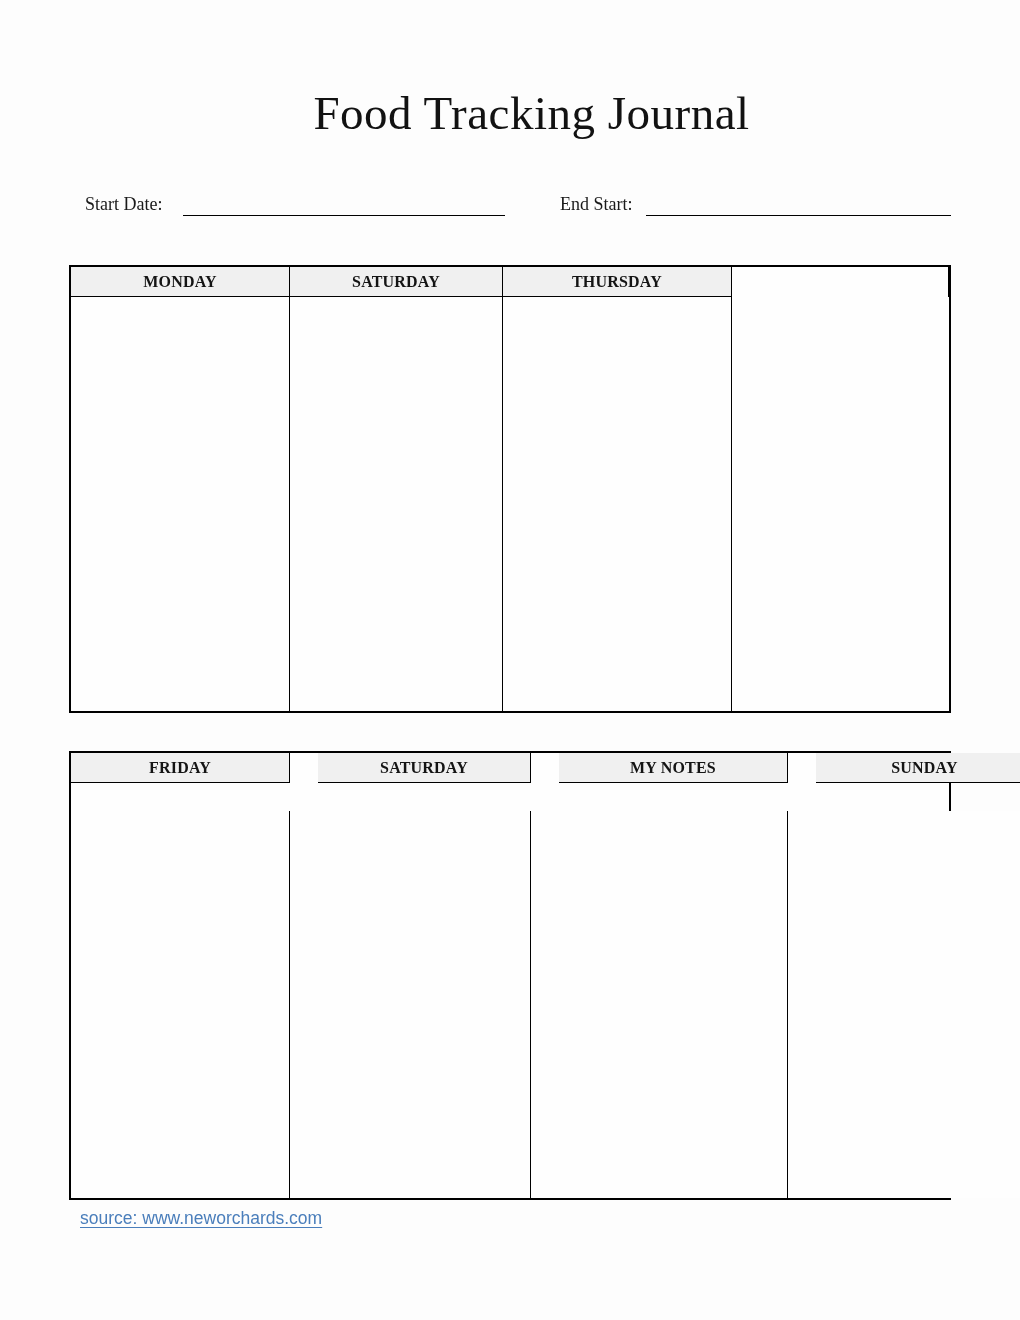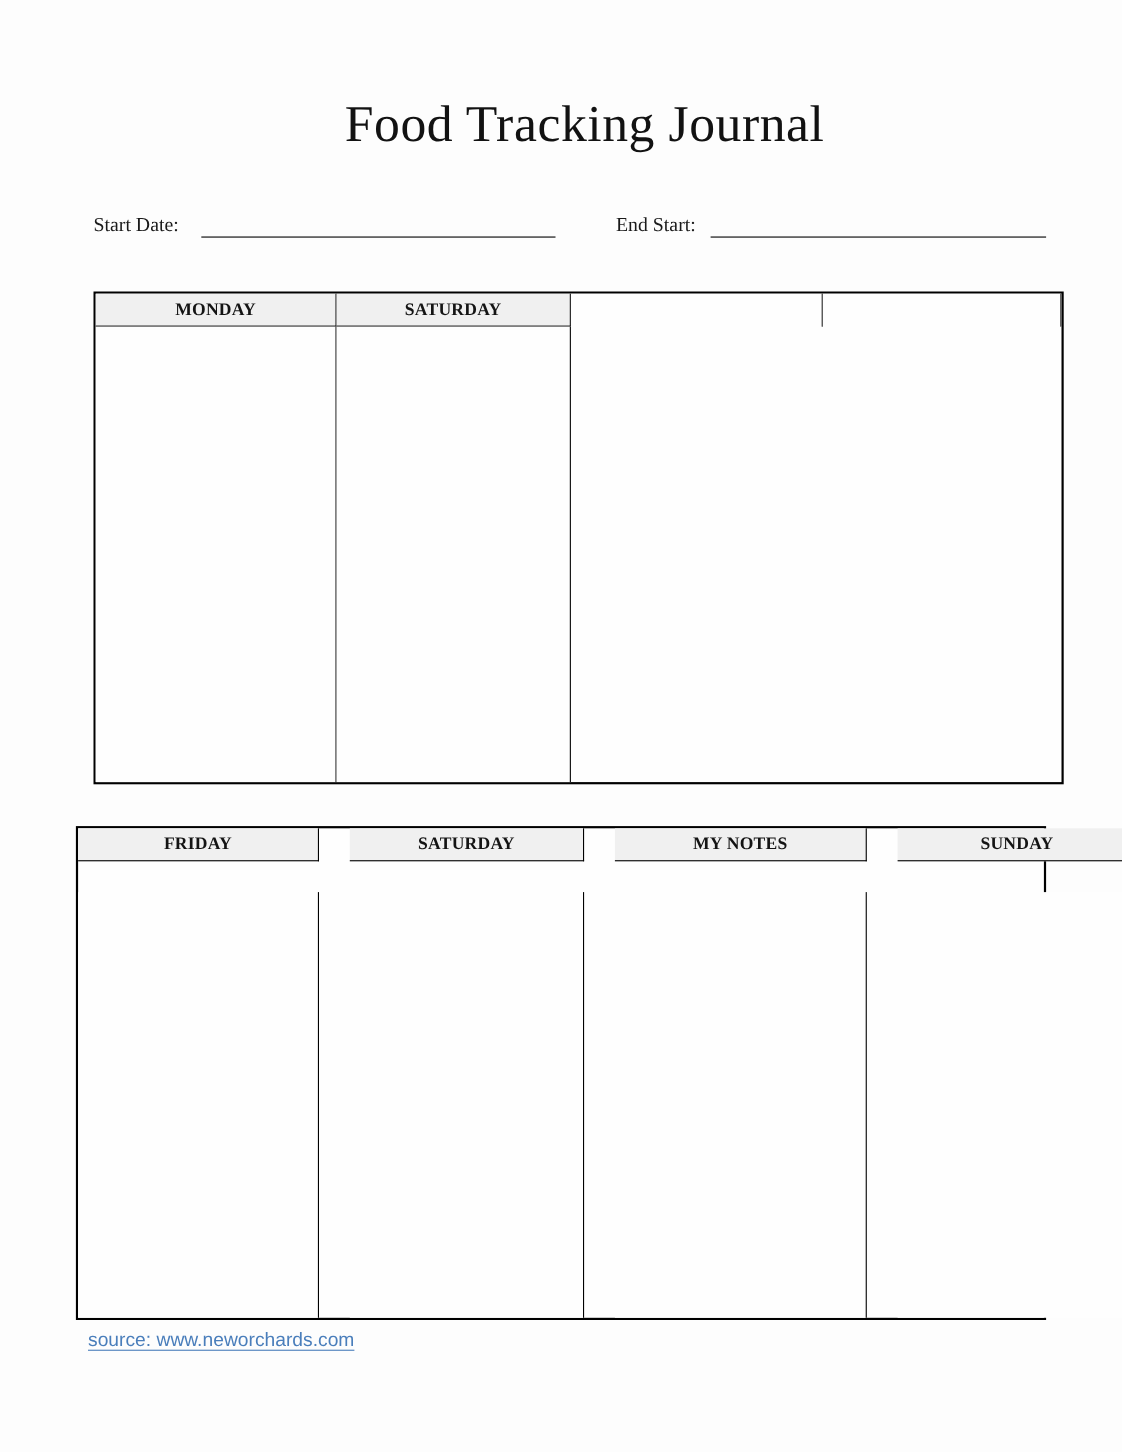--- a/index.html
+++ b/index.html
@@ -48,21 +48,21 @@
   .journal-table {
     position: absolute;
     left: 69px;
     width: 882px;
     display: grid;
     grid-template-columns: 24.94% 24.26% 26.08% 24.72%;
     grid-template-rows: 30px 1fr;
     border: 2px solid #000;
     background: #fefefe;
   }
-  .table-week1 { top: 265px; height: 448px; margin-left: 16px; }
+  .table-week1 { top: 265px; height: 448px; }
   .table-week2 { top: 751px; height: 449px; gap: 28px; }
 
   .header-cell {
     background: #f0f0f0;
     border-right: 1.5px solid #000;
     border-bottom: 1.5px solid #000;
     display: flex;
     align-items: center;
     justify-content: center;
     font-weight: 700;
@@ -98,20 +98,21 @@
   <div class="date-row">
     <span class="date-label start-label">Start Date:</span>
     <div class="date-line start-line"></div>
     <span class="date-label end-label">End Start:</span>
     <div class="date-line end-line"></div>
   </div>
 
   <div class="journal-table table-week1">
     <div class="header-cell">MONDAY</div>
     <div class="header-cell">SATURDAY</div>
+    <div class="header-cell">THURSDAY</div>
     <div class="body-cell"></div>
     <div class="body-cell"></div>
     <div class="body-cell"></div>
     <div class="body-cell"></div>
   </div>
 
   <div class="journal-table table-week2">
     <div class="header-cell">FRIDAY</div>
     <div class="header-cell">SATURDAY</div>
     <div class="header-cell">MY NOTES</div>

